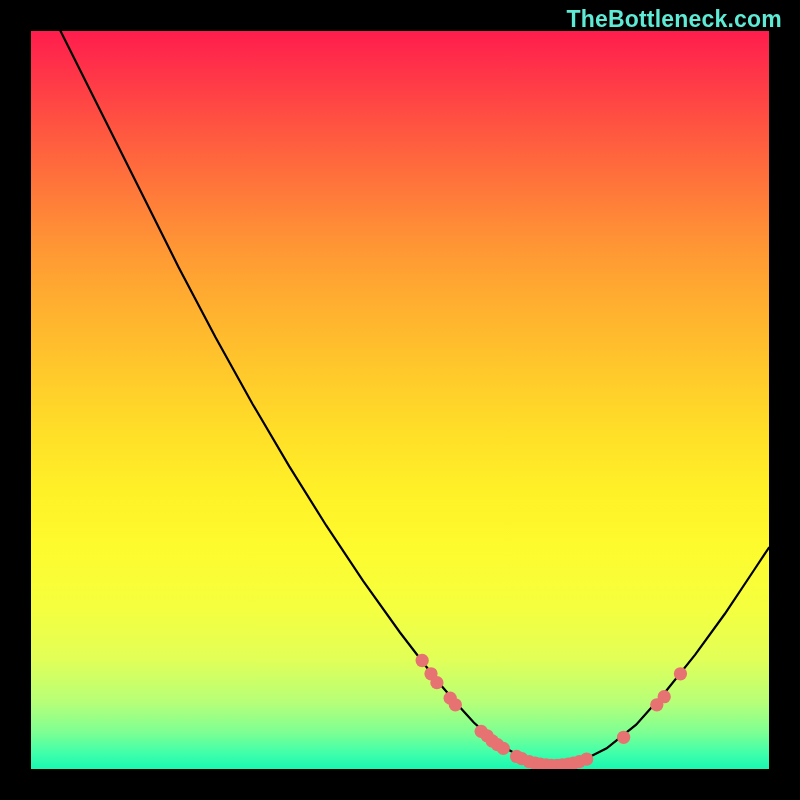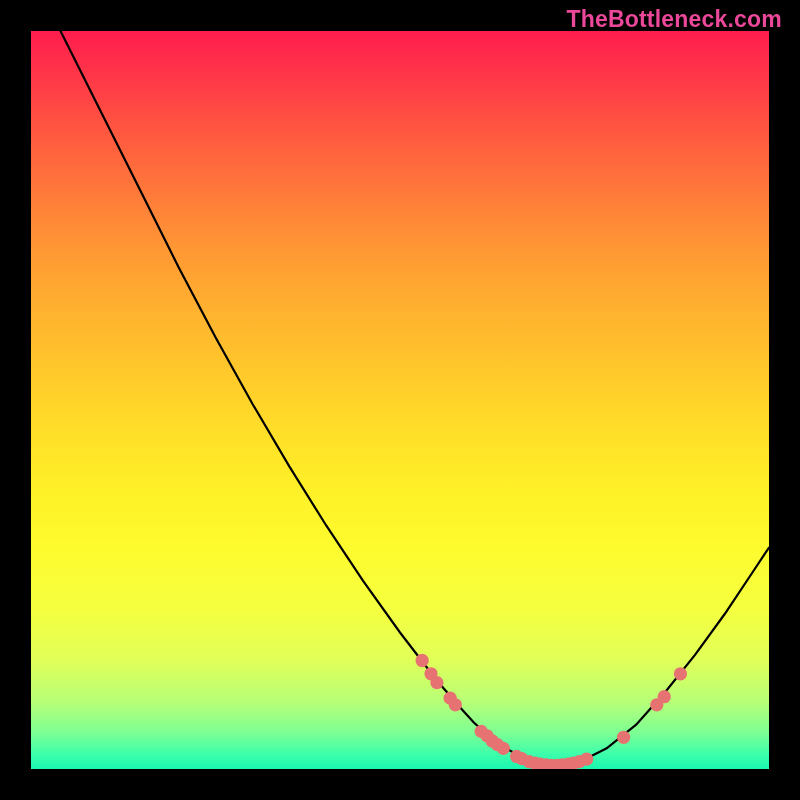--- a/index.html
+++ b/index.html
@@ -60,21 +60,21 @@
     height: 738px;
     pointer-events: none;
   }
   .watermark {
     position: absolute;
     top: 6px;
     right: 18px;
     font-family: Arial, Helvetica, sans-serif;
     font-size: 23px;
     font-weight: bold;
-    color: #ec4899;
+    color: #5eead4;
     letter-spacing: 0.2px;
     user-select: none;
   }
 </style>
 </head>
 <body>
 
 <div class="frame">
   <div class="plot">
     <div class="gradient"></div>

